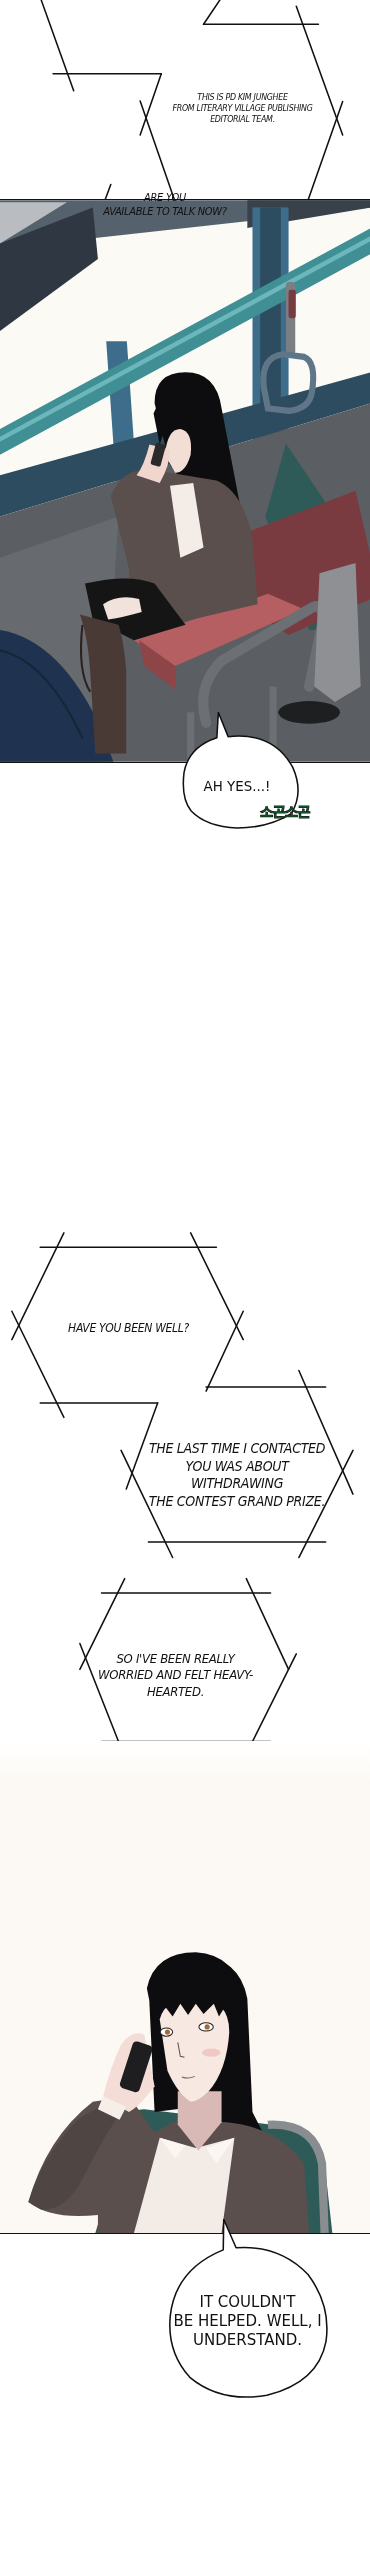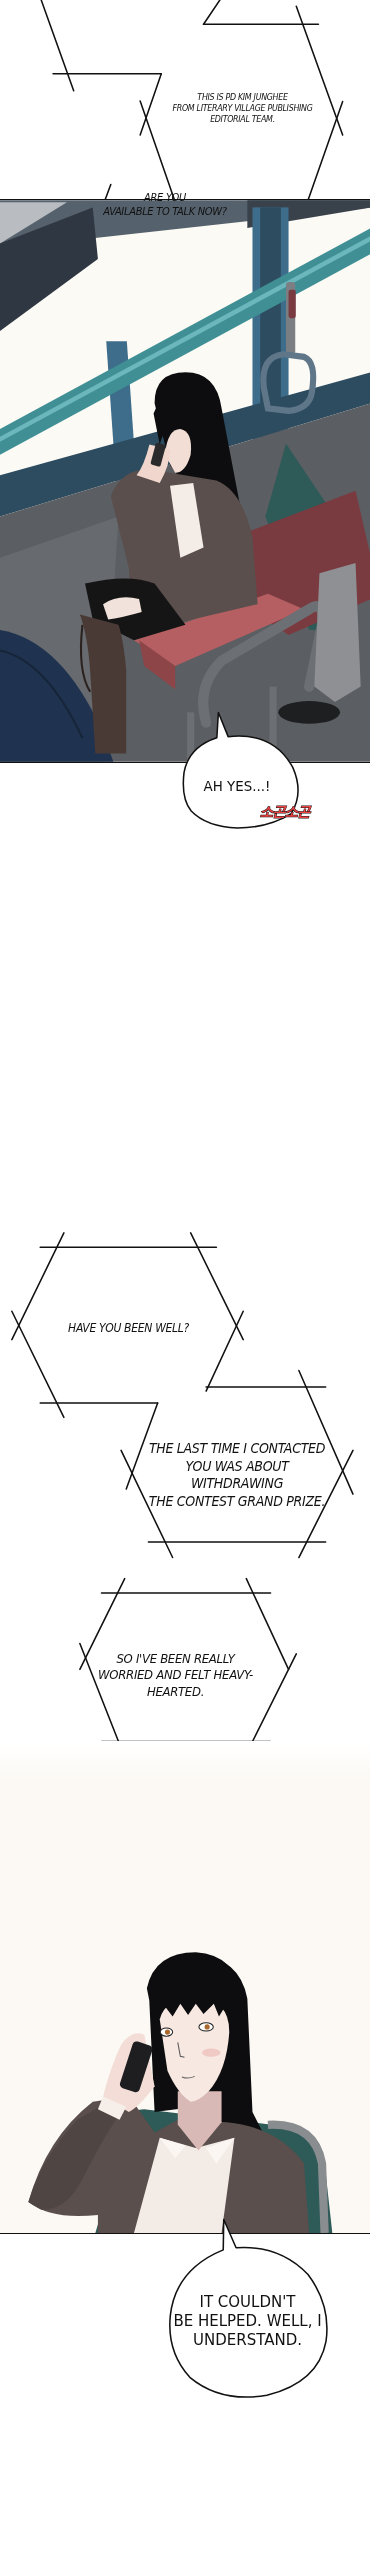--- a/index.html
+++ b/index.html
@@ -24,26 +24,25 @@
       text-transform: uppercase;
       text-align: center;
       color: #111;
       line-height: 1.25;
       white-space: pre-line;
     }
     .sfx {
       position: absolute;
       font-family: "DejaVu Sans", sans-serif;
       font-weight: bold;
-      color: #ef4444;
+      color: #14532d;
       font-size: 13.4px;
       -webkit-text-stroke: 1px #111;
       paint-order: stroke fill;
       letter-spacing: -1px;
-      font-style: italic;
     }
   </style>
 </head>
 <body>
 
 <svg class="abs" style="left:0;top:0" width="371" height="232" viewBox="0 0 720 450">
   <g stroke="#111" stroke-width="3" fill="none" stroke-linecap="round">
 
     <polygon points="395,47 620,47 655,228 620,412 430,412 330,230" fill="#fff" stroke="none"></polygon>
     <line x1="395" y1="47" x2="618" y2="47"></line>

